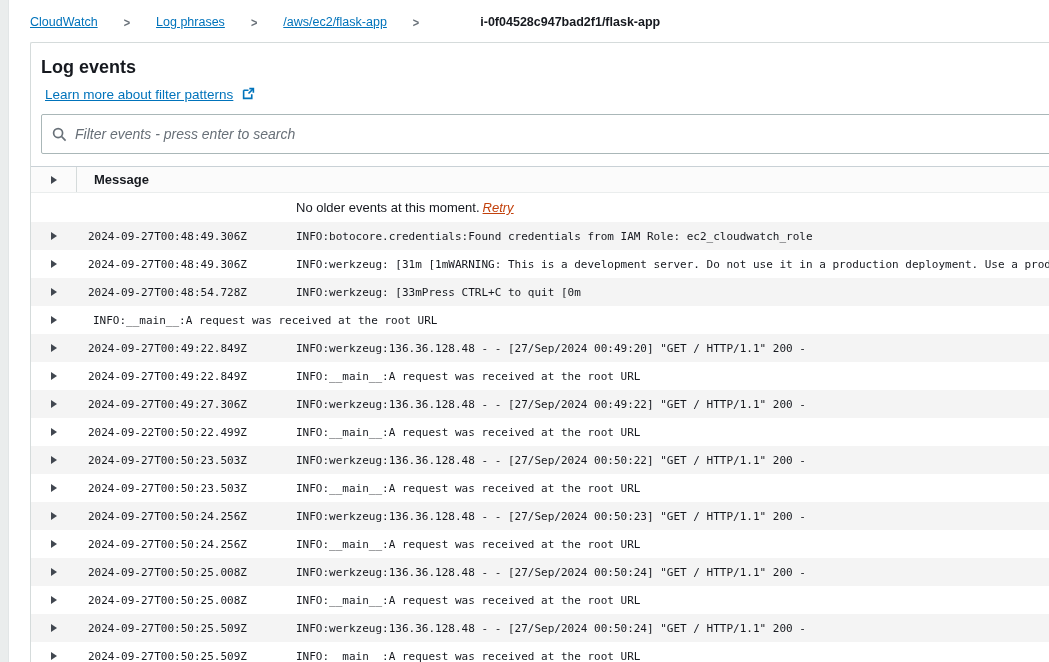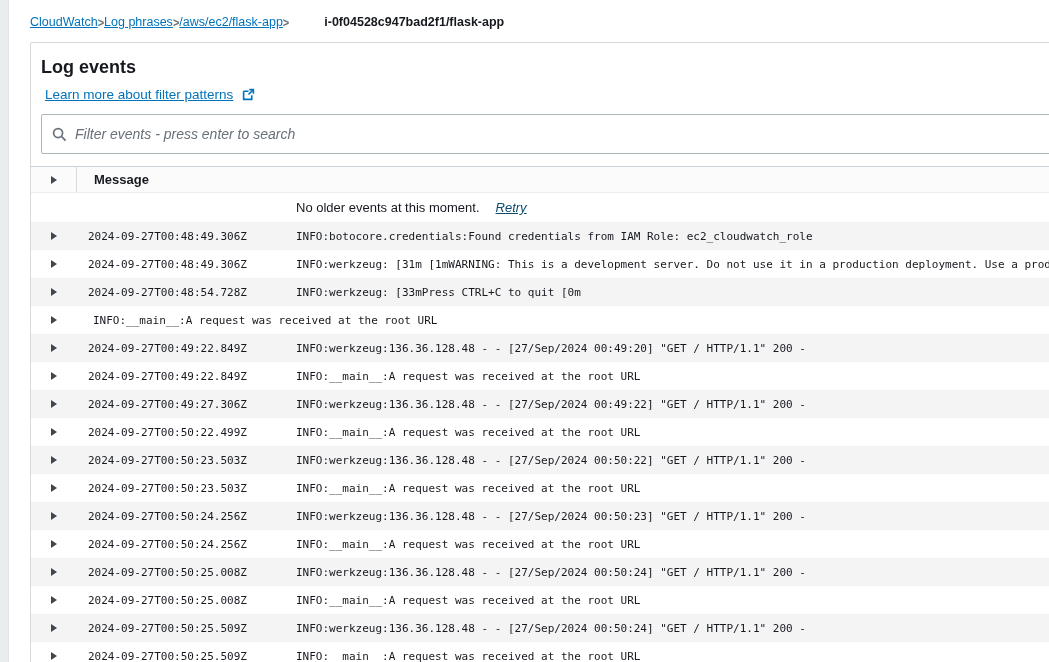--- a/index.html
+++ b/index.html
@@ -13,21 +13,21 @@
   .gutter {
     position: absolute; left: 0; top: 0;
     width: 9px; height: 662px;
     background: #eaeded;
     border-right: 1px solid #e2e6e7;
   }
   
   .breadcrumb {
     margin: 15px 0 0 30px;
     font-size: 12.5px;
-    display: flex; align-items: center; gap: 0;
+    display: flex; align-items: center; gap: 26px;
     white-space: nowrap;
   }
   .crumb-link {
     color: #0073bb; text-decoration: underline; cursor: pointer;
   }
   .crumb-sep { color: #687078; font-weight: 700; font-size: 11px; transform: scaleY(1.2); }
   .crumb-current { color: #16191f; font-weight: 700; padding-left: 35px; }
   
   .card {
     margin: 13px 0 0 30px;
@@ -39,21 +39,21 @@
     min-height: 620px;
   }
   .card-head { padding: 14px 10px 0 10px; }
   .panel-title { font-size: 18px; font-weight: 700; color: #16191f; }
   .panel-desc {
     margin-top: 9px; font-size: 13.5px; color: #16191f;
     display: flex; align-items: center; flex-wrap: nowrap; white-space: nowrap;
   }
   .learn-link {
     color: #0073bb; text-decoration: underline; cursor: pointer; margin-left: 4px;
-    display: inline-flex; align-items: center; gap: 9px;
+    display: inline-flex; gap: 9px;
   }
   .ext-icon { display: inline-block; }
   
   .filter-box {
     margin: 12px 0 12px 10px;
     width: 1035px; height: 40px;
     border: 1px solid #aab7b8;
     border-radius: 2px;
     background: #fff;
     display: flex; align-items: center;
@@ -96,22 +96,22 @@
     font-size: 11px; color: #16191f;
     background: #ffffff;
   }
   .row.striped { background: #f4f4f4; }
   .notice-row {
     display: flex; align-items: stretch; height: 29px;
     font-family: "Liberation Sans", sans-serif;
     font-size: 13px; color: #16191f; background: #fff;
   }
   .retry-link {
-    color: #0c4a6e; font-style: italic; text-decoration: underline;
-    margin-left: 16px; cursor: pointer;
+    color: #c2410c; font-style: italic; text-decoration: underline;
+    margin-left: 3px; cursor: pointer;
   }
   .cell-text { overflow: hidden; white-space: nowrap; }
 </style>
 </head>
 <body>
 
 <div class="gutter"></div>
 
 <nav class="breadcrumb">
   <a class="crumb-link">CloudWatch</a>
@@ -216,21 +216,21 @@
       <span class="tri"></span>
     </div>
     <div class="col-ts cell-text">2024-09-27T00:49:27.306Z</div>
     <div class="col-msg cell-text">INFO:werkzeug:136.36.128.48 - - [27/Sep/2024 00:49:22] "GET / HTTP/1.1" 200 -</div>
   </div>
 
   <div class="row">
     <div class="col-arrow">
       <span class="tri"></span>
     </div>
-    <div class="col-ts cell-text">2024-09-27T00:50:22.499Z</div>
+    <div class="col-ts cell-text">2024-09-22T00:50:22.499Z</div>
     <div class="col-msg cell-text">INFO:__main__:A request was received at the root URL</div>
   </div>
 
   <div class="row striped">
     <div class="col-arrow">
       <span class="tri"></span>
     </div>
     <div class="col-ts cell-text">2024-09-27T00:50:23.503Z</div>
     <div class="col-msg cell-text">INFO:werkzeug:136.36.128.48 - - [27/Sep/2024 00:50:22] "GET / HTTP/1.1" 200 -</div>
   </div>

